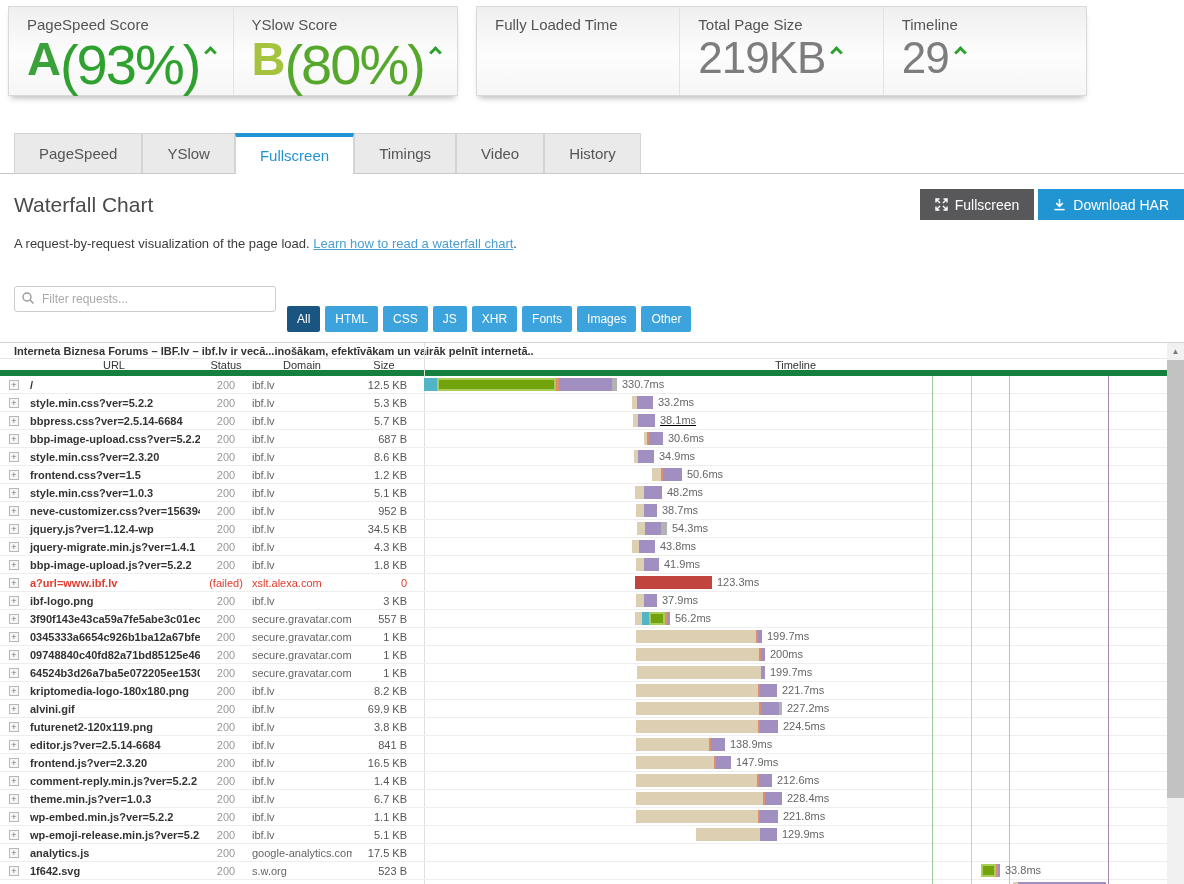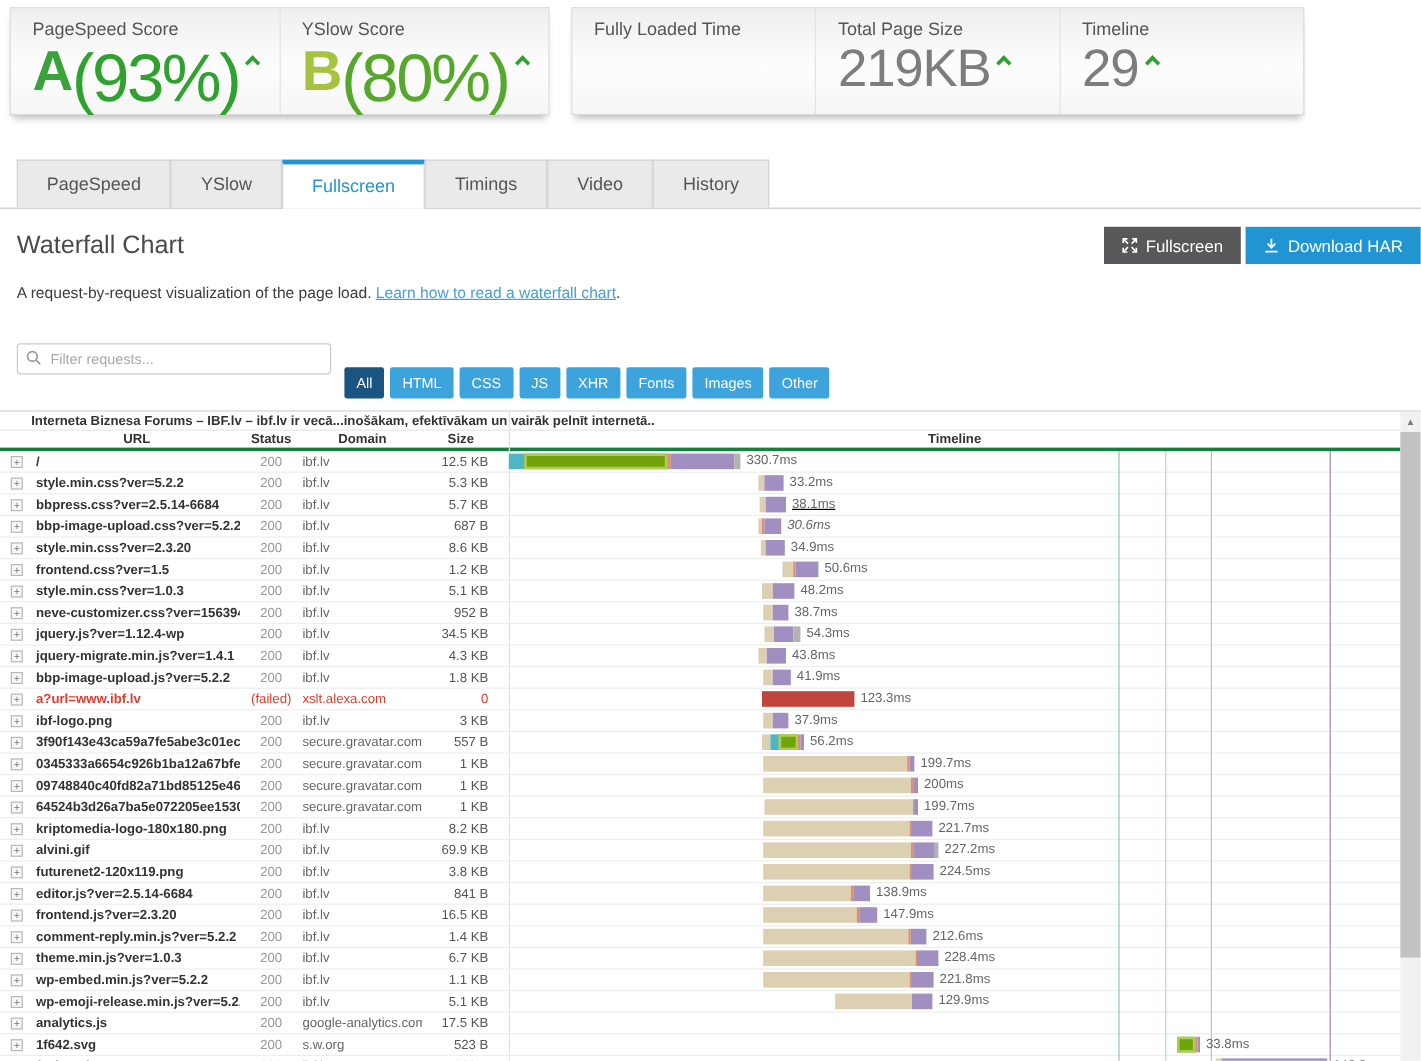--- a/index.html
+++ b/index.html
@@ -61,27 +61,27 @@
   .search-icon { position:absolute; left:7px; top:5px; }
   .filters { display:flex; gap:5px; margin-left:11px;margin-top:40px; }
   .filter-btn { display:inline-flex; align-items:center; height:26px; padding:0 10px;
     background:#3da3dc; color:#fff; font-size:12px; border-radius:2px;
     border:none; cursor:pointer; font-family:"Liberation Sans",sans-serif; }
   .filter-btn.active { background:#1a5480; }
 
   
   .table-wrap { position:relative; margin-top:10px; height:566px;
     border-top:1px solid #d2d2d2; background:#fff; overflow:hidden; }
-  .doc-title-row { height:16px; line-height:16px; padding-left:26px; font-size:11px;
+  .doc-title-row { height:16px; line-height:16px; padding-left:14px; font-size:11px;
     font-weight:700; color:#333; border-bottom:1px solid #e6e6e6; width:1167px;
     white-space:nowrap; overflow:hidden; }
   .grid-row { display:grid; grid-template-columns:28px 172px 52px 100px 64px 8px 1fr;
     width:1167px; align-items:center; }
-  .header-row { height:17px; font-size:11px; font-weight:700; color:#333;
-    border-bottom:3px solid #15803d; }
+  .header-row { height:17px; font-size:11px; font-weight:400; color:#333;
+    border-bottom:6px solid #15803d; }
   .h-center { text-align:center; }
   .rows-area { position:relative; }
   .req-row { height:18px; border-bottom:1px solid #eeeeee; font-size:11px; }
   .expander { justify-self:center; width:10px; height:10px; border:1px solid #b8b8b8;
     background:#f7f7f7; color:#777; font-size:9px; line-height:8px; text-align:center;
     cursor:pointer; }
   .c-url { font-weight:700; color:#333; white-space:nowrap; overflow:hidden; padding-left:2px; }
   .c-status { text-align:center; color:#999; }
   .c-domain { color:#666; white-space:nowrap; overflow:hidden; }
   .c-size { text-align:right; color:#555; padding-right:9px; white-space:nowrap; }
@@ -281,21 +281,21 @@
     </span>
   </div>
       <div class="grid-row req-row">
     <span class="expander">+</span>
     <span class="c-url">bbp-image-upload.css?ver=5.2.2</span>
     <span class="c-status">200</span>
     <span class="c-domain">ibf.lv</span>
     <span class="c-size">687 B</span>
     <span></span>
     <span class="c-timeline">
-      <span class="bar" style="left: 208px; font-style: italic;">
+      <span class="bar" style="left: 220px;">
             <span class="seg" style="width: 3px; background: rgb(221, 207, 177);"></span>
             <span class="seg" style="width: 2px; background: rgb(218, 143, 114);"></span>
             <span class="seg" style="width: 14px; background: rgb(160, 143, 192);"></span>
             <span class="bar-label">30.6ms</span>
           </span>
     </span>
   </div>
       <div class="grid-row req-row">
     <span class="expander">+</span>
     <span class="c-url">style.min.css?ver=2.3.20</span>

